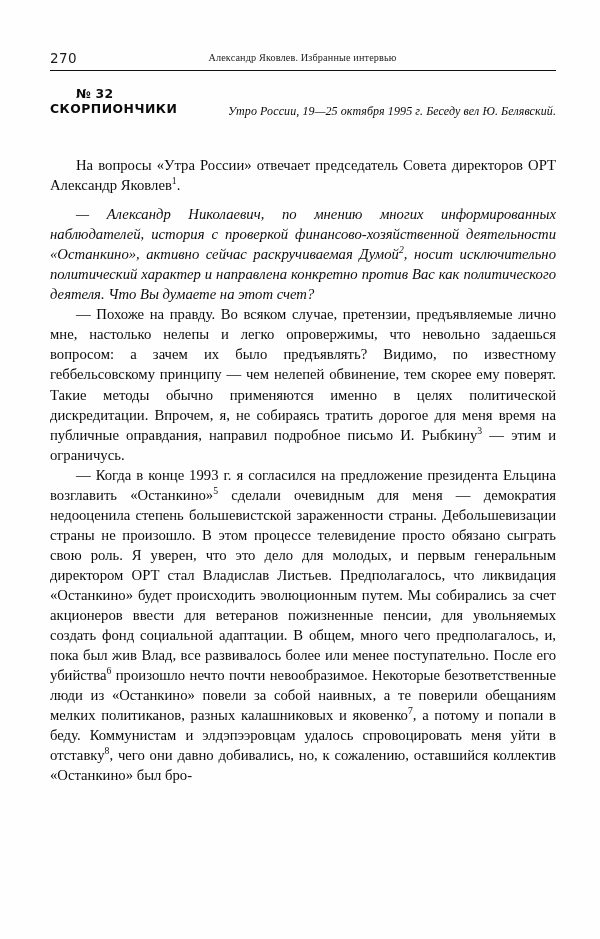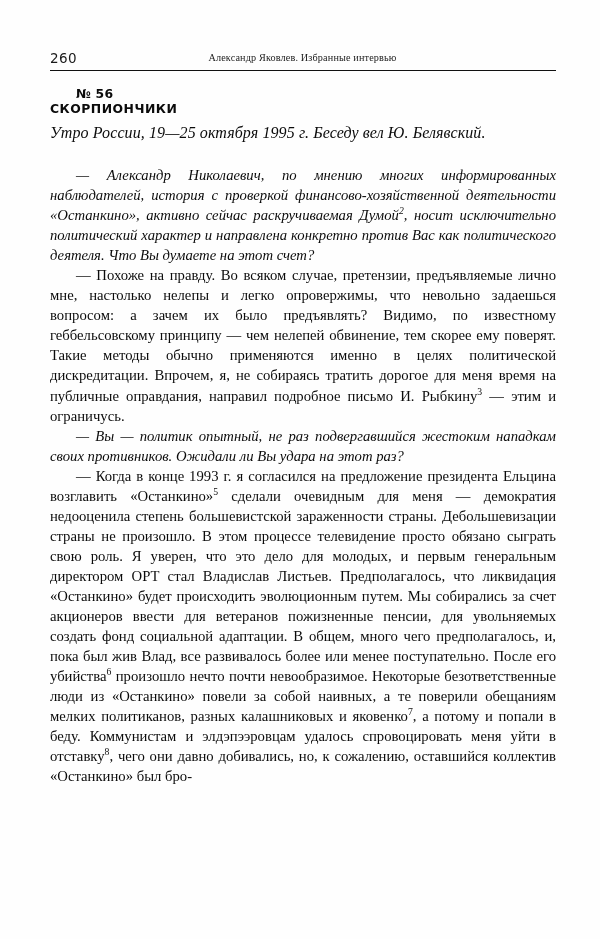--- a/index.html
+++ b/index.html
@@ -74,25 +74,26 @@
     top: 101px;
     font-family: "DejaVu Sans", "Liberation Sans", sans-serif;
     font-weight: bold;
     font-size: 12.4px;
     letter-spacing: 0.5px;
     text-align: center;
   }
   .source {
     position: absolute;
     left: 50px;
-    top: 124px;
+    top: 104px;
     width: 506px;
     font-style: italic;
-    font-size: 16px;
+    font-size: 12px;
     letter-spacing: 0.1px;
+    text-align: right;
   }
   
   .body {
     position: absolute;
     left: 50px;
     top: 146px;
     width: 506px;
   }
   p {
     margin: 0;
@@ -101,48 +102,48 @@
     text-align: justify;
     text-justify: inter-word;
     hyphens: manual;
     -webkit-hyphens: manual;
   }
   p.indent { text-indent: 26px; }
   p.q {
     font-style: italic;
   }
   p.lead { margin-top: 9px; }
-  p.gap  { margin-top: 19px; }
+  p.gap  { margin-top: 9px; }
   sup {
     font-size: 0.66em;
     vertical-align: super;
     line-height: 0;
   }
 </style>
 </head>
 <body>
 
 <div class="page">
 
   <div class="runhead">
-    <div class="folio">260</div>
+    <div class="folio">270</div>
     <div class="runhead-title">Александр Яковлев. Избранные интервью</div>
   </div>
 
   <div class="rule"></div>
 
-  <div class="docnum">№ 56</div>
+  <div class="docnum">№ 32</div>
   <div class="doctitle">СКОРПИОНЧИКИ</div>
   <div class="source">Утро России, 19—25 октября 1995 г. Беседу вел Ю. Белявский.</div>
 
   <div class="body">
 
+    <p class="indent lead"><span>На вопросы «Утра России» отвечает председатель Совета директоров ОРТ Александр Яковлев</span><sup>1</sup><span>.</span></p>
 
     <p class="indent q gap"><span>— Александр Николаевич, по мнению многих информированных наблюдателей, история с проверкой финансово-хозяйственной деятельности «Останкино», активно сейчас раскручиваемая Думой</span><sup>2</sup><span>, носит исключительно политический характер и направлена конкретно против Вас как политического деятеля. Что Вы думаете на этот счет?</span></p>
 
     <p class="indent"><span>— Похоже на правду. Во всяком случае, претензии, предъявляемые лично мне, настолько нелепы и легко опровержимы, что невольно задаешься вопросом: а зачем их было предъявлять? Видимо, по известному геббельсовскому принципу — чем нелепей обвинение, тем скорее ему поверят. Такие методы обычно применяются именно в целях политической дискредитации. Впрочем, я, не собираясь тратить дорогое для меня время на публичные оправдания, направил подробное письмо И. Рыбкину</span><sup>3</sup><span> — этим и ограничусь.</span></p>
 
-    <p class="indent q"><span>— Вы — политик опытный, не раз подвергавшийся жестоким нападкам своих противников. Ожидали ли Вы удара на этот раз?</span></p>
 
     <p class="indent"><span>— Когда в конце 1993 г. я согласился на предложение президента Ельцина возглавить «Останкино»</span><sup>5</sup><span> сделали очевидным для меня — демократия недооценила степень большевистской зараженности страны. Дебольшевизации страны не произошло. В этом процессе телевидение просто обязано сыграть свою роль. Я уверен, что это дело для молодых, и первым генеральным директором ОРТ стал Владислав Листьев. Предполагалось, что ликвидация «Останкино» будет происходить эволюционным путем. Мы собирались за счет акционеров ввести для ветеранов пожизненные пенсии, для увольняемых создать фонд социальной адаптации. В общем, много чего предполагалось, и, пока был жив Влад, все развивалось более или менее поступательно. После его убийства</span><sup>6</sup><span> произошло нечто почти невообразимое. Некоторые безответственные люди из «Останкино» повели за собой наивных, а те поверили обещаниям мелких политиканов, разных калашниковых и яковенко</span><sup>7</sup><span>, а потому и попали в беду. Коммунистам и элдэпээровцам удалось спровоцировать меня уйти в отставку</span><sup>8</sup><span>, чего они давно добивались, но, к сожалению, оставшийся коллектив «Останкино» был бро-</span></p>
 
   </div>
 </div>
 
 </body></html>

